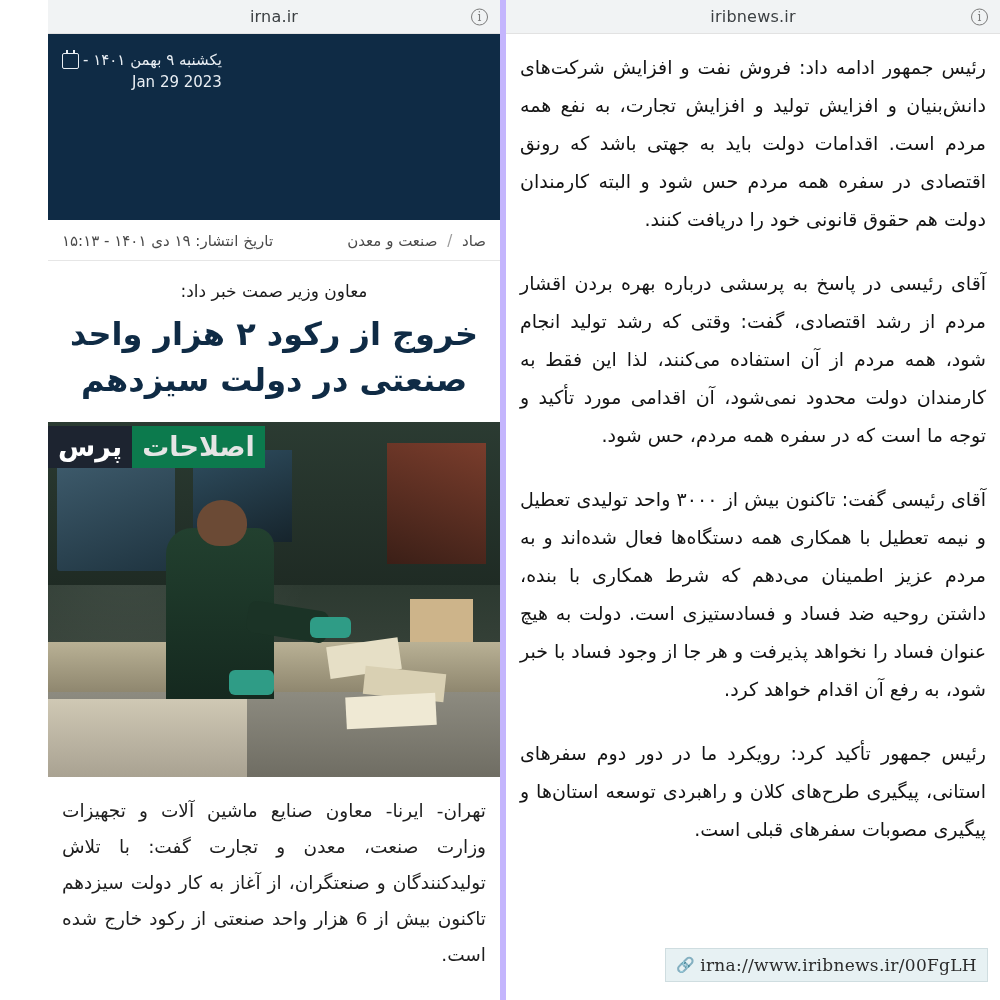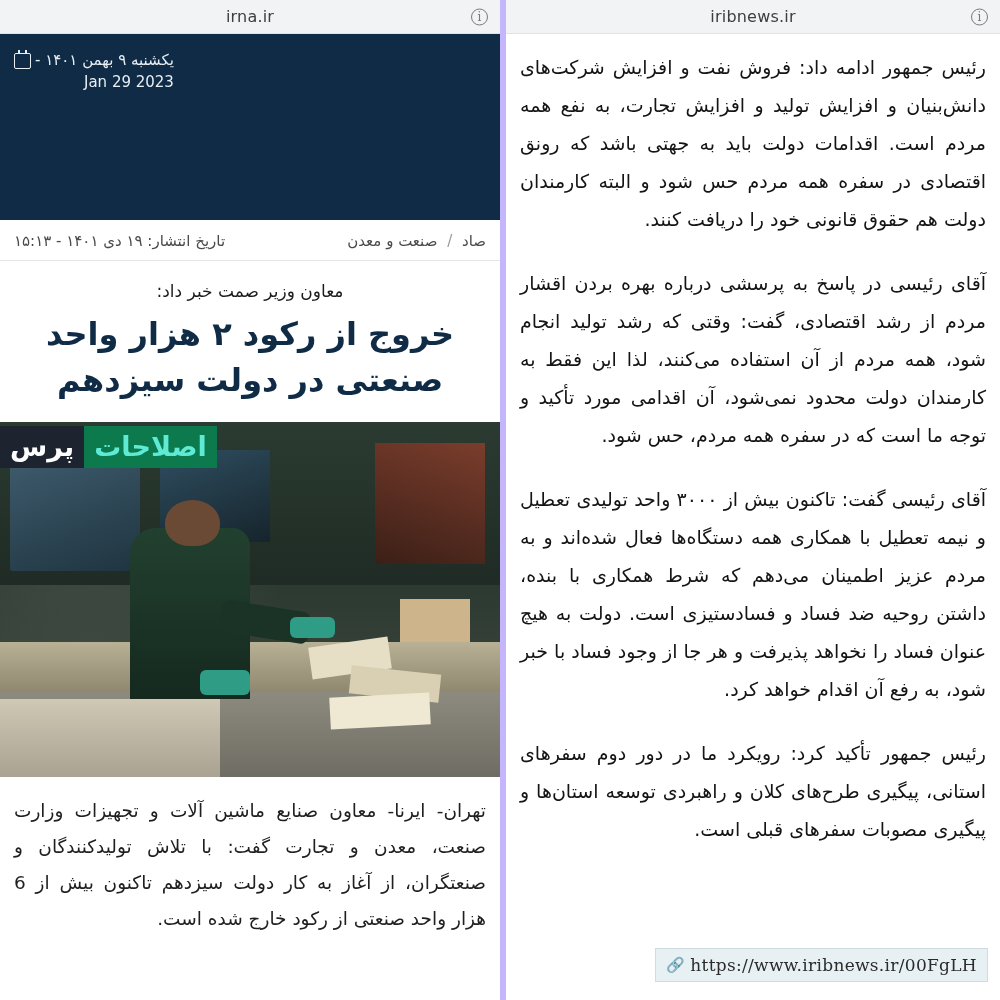--- a/index.html
+++ b/index.html
@@ -15,21 +15,21 @@
     display: flex;
     flex-direction: row;
   }
   
   .pane {
     position: relative;
     height: 1000px;
     background: #fff;
     overflow: hidden;
   }
-  .pane-left { width: 500px; }
+  .pane-left { width: 500px; padding-left: 48px; }
   .pane-right { width: 500px; border-left: 6px solid #c4b5fd; }
 
   .urlbar {
     height: 34px;
     background: #f1f3f4;
     display: flex;
     align-items: center;
     justify-content: center;
     position: relative;
     border-bottom: 1px solid #e2e2e2;
@@ -242,21 +242,21 @@
     position: absolute;
     top: 4px;
     left: 0;
     display: flex;
     align-items: stretch;
     direction: rtl;
     height: 42px;
   }
   .wm-green {
     background: #0c7a4d;
-    color: #5eead4;
+    color: #e5e5e5;
     font-size: 27px;
     font-weight: bold;
     padding: 2px 10px;
     display: flex; align-items: center;
   }
   .wm-dark {
     background: #1d2430;
     color: #fff;
     font-size: 27px;
     font-weight: bold;
@@ -323,21 +323,21 @@
 
     <div class="article-body">
       <p>رئیس جمهور ادامه داد: فروش نفت و افزایش شرکت‌های دانش‌بنیان و افزایش تولید و افزایش تجارت، به نفع همه مردم است. اقدامات دولت باید به جهتی باشد که رونق اقتصادی در سفره همه مردم حس شود و البته کارمندان دولت هم حقوق قانونی خود را دریافت کنند.</p>
       <p>آقای رئیسی در پاسخ به پرسشی درباره بهره بردن اقشار مردم از رشد اقتصادی، گفت: وقتی که رشد تولید انجام شود، همه مردم از آن استفاده می‌کنند، لذا این فقط به کارمندان دولت محدود نمی‌شود، آن اقدامی مورد تأکید و توجه ما است که در سفره همه مردم، حس شود.</p>
       <p>آقای رئیسی گفت: تاکنون بیش از ۳۰۰۰ واحد تولیدی تعطیل و نیمه تعطیل با همکاری همه دستگاه‌ها فعال شده‌اند و به مردم عزیز اطمینان می‌دهم که شرط همکاری با بنده، داشتن روحیه ضد فساد و فسادستیزی است. دولت به هیچ عنوان فساد را نخواهد پذیرفت و هر جا از وجود فساد با خبر شود، به رفع آن اقدام خواهد کرد.</p>
       <p>رئیس جمهور تأکید کرد: رویکرد ما در دور دوم سفرهای استانی، پیگیری طرح‌های کلان و راهبردی توسعه استان‌ها و پیگیری مصوبات سفرهای قبلی است.</p>
     </div>
 
     <div class="link-chip">
       <span class="chain-icon">🔗</span>
-      <span class="u">https://www.iribnews.ir/00FgLH</span>
+      <span class="u">irna://www.iribnews.ir/00FgLH</span>
     </div>
   </div>
 
   <div class="pane pane-left">
     <div class="urlbar">
       <span class="url-text">irna.ir</span>
       <span class="info-icon">i</span>
     </div>
 
     <div class="irna-header">

